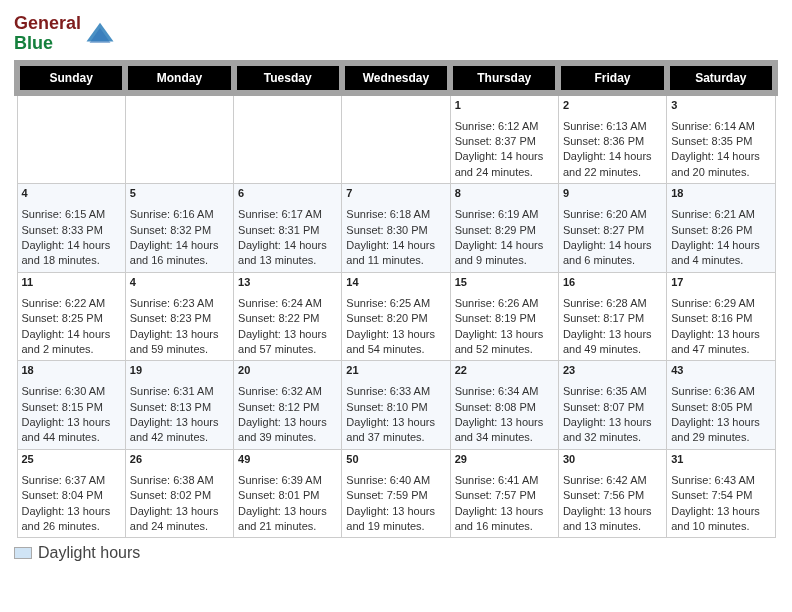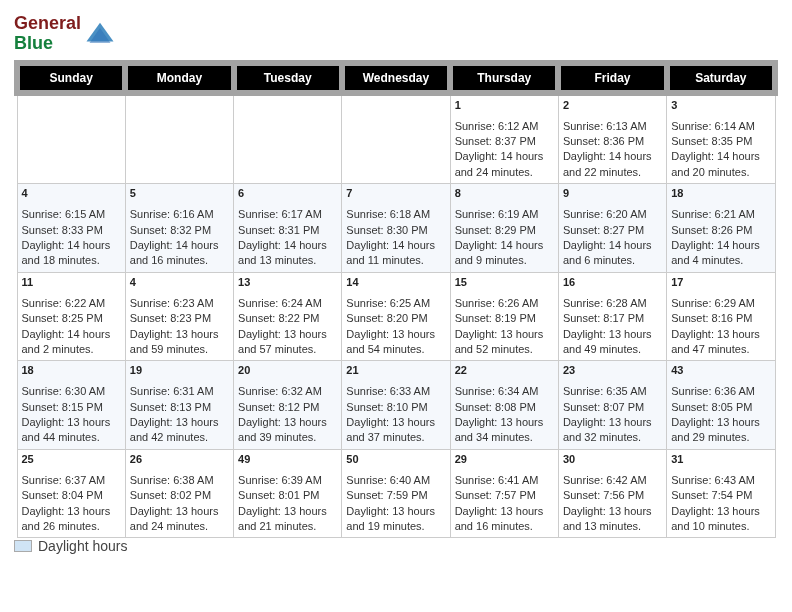--- a/index.html
+++ b/index.html
@@ -89,21 +89,22 @@
       color: #333;
       line-height: 1.4;
       margin-top: 8px;
     }
     .empty-cell {
       background: #fff !important;
     }
     .legend {
       display: flex;
       align-items: center;
-      font-size: 14px;
+      margin-top: 6px;
+      font-size: 16px;
       color: #444;
     }
     .legend-box {
       width: 18px;
       height: 12px;
       background: #d0e4f5;
       border: 1px solid #aaa;
       margin-right: 6px;
       display: inline-block;
     }

